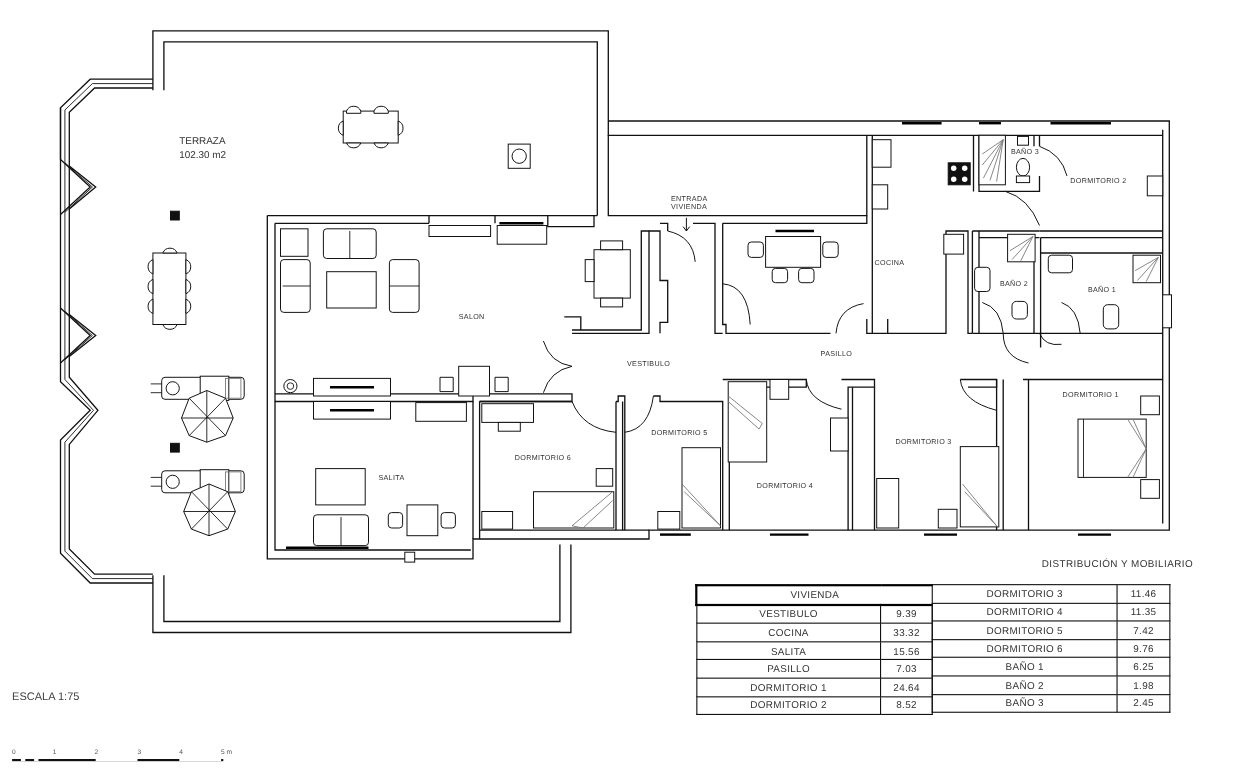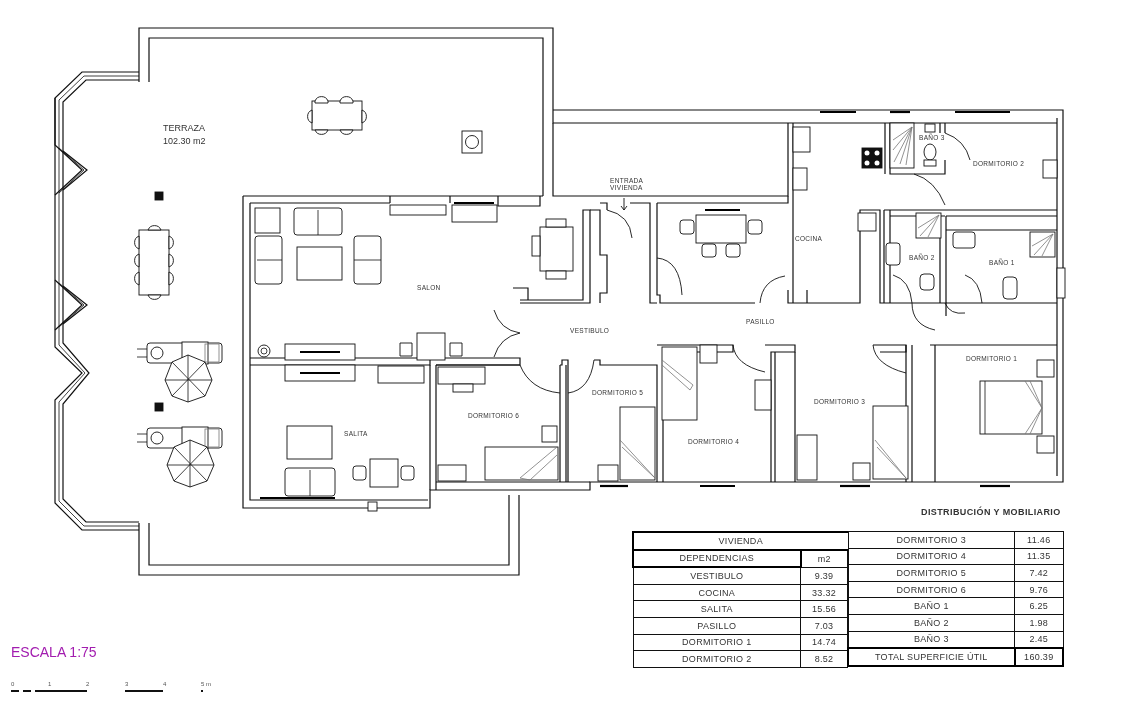--- a/index.html
+++ b/index.html
@@ -8,31 +8,31 @@
   .lbl { font-family: "Liberation Sans", sans-serif; font-size: 6.5px; fill: #333; letter-spacing: 0.3px; }
   .lbl-terr { font-family: "Liberation Sans", sans-serif; font-size: 9px; fill: #333; }
   .w { fill: none; stroke: #111; stroke-width: 1.2; }
   .wt { fill: none; stroke: #111; stroke-width: 0.8; }
   .thick { fill: none; stroke: #000; stroke-width: 2.2; }
   .f { fill: #fff; stroke: #111; stroke-width: 0.9; }
   .fd { fill: #111; stroke: #111; stroke-width: 0.9; }
   .grey { fill: none; stroke: #777; stroke-width: 0.8; }
   .door { fill: none; stroke: #111; stroke-width: 0.9; }
 
-  .title { position: absolute; left: 921px; top: 507px; font-size: 9px; letter-spacing: 0.4px; color: #333; font-weight: bold; }
+  .title { position: absolute; left: 947px; top: 507px; font-size: 9px; letter-spacing: 0.4px; color: #333; }
   table.areas { position: absolute; border-collapse: collapse; font-size: 9px; color: #333; }
   table.areas td { border: 1px solid #111; text-align: center; height: 15.6px; padding: 0; letter-spacing: 0.3px; }
   #t-left { left: 632px; top: 531px; width: 216px; }
   #t-left td.n { width: 168px; }
   #t-left td.v { width: 46px; }
   #t-right { left: 847px; top: 531px; width: 217px; }
   #t-right td.n { width: 168px; }
   #t-right td.v { width: 47px; margin-top: 44px; }
   .bold-cell { border: 2px solid #000 !important; }
-  .scale-title { position: absolute; left: 11px; top: 644px; font-size: 14px; color: #a21caf; }
+  .scale-title { position: absolute; left: 11px; top: 628px; font-size: 10px; color: #404040; }
   .scale-ticks { position: absolute; left: 11px; top: 681px; width: 205px; height: 10px; font-size: 6px; color: #555; }
   .scale-ticks span { position: absolute; top: 0; }
   .scale-bar { position: absolute; left: 11px; top: 690px; width: 192px; height: 2px; background: #111; }
   .scale-bar .seg { position: absolute; top: 0; height: 2px; background: #fff; }
 </style>
 </head>
 <body>
 
 <svg id="plan" viewBox="0 0 1134 711" xmlns="http://www.w3.org/2000/svg">
 
@@ -308,42 +308,38 @@
 </svg>
 
 <div class="title">DISTRIBUCIÓN Y MOBILIARIO</div>
 
 <table class="areas" id="t-left">
   <tbody>
       <tr>
     <td colspan="2" class="bold-cell" style="border-right:none !important;">VIVIENDA</td>
   </tr>
   <tr>
-    <td class="n bold-cell">DEPENDENCIAS</td>
-    <td class="v">m2</td>
-  </tr>
-  <tr>
         <td class="n">VESTIBULO</td>
         <td class="v">9.39</td>
       </tr>
   <tr>
         <td class="n">COCINA</td>
         <td class="v">33.32</td>
       </tr>
   <tr>
         <td class="n">SALITA</td>
         <td class="v">15.56</td>
       </tr>
   <tr>
         <td class="n">PASILLO</td>
         <td class="v">7.03</td>
       </tr>
   <tr>
         <td class="n">DORMITORIO 1</td>
-        <td class="v">14.74</td>
+        <td class="v">24.64</td>
       </tr>
   <tr>
         <td class="n">DORMITORIO 2</td>
         <td class="v">8.52</td>
       </tr>
 </tbody>
   </table>
 
 <table class="areas" id="t-right">
   <tbody>
@@ -367,24 +363,20 @@
         <td class="n">BAÑO 1</td>
         <td class="v">6.25</td>
       </tr>
   <tr>
         <td class="n">BAÑO 2</td>
         <td class="v">1.98</td>
       </tr>
   <tr>
         <td class="n">BAÑO 3</td>
         <td class="v">2.45</td>
-      </tr>
-  <tr>
-        <td class="n bold-cell">TOTAL SUPERFICIE ÚTIL</td>
-        <td class="v bold-cell">160.39</td>
       </tr>
 </tbody>
   </table>
 
 <div class="scale-title">ESCALA 1:75</div>
 <div class="scale-ticks">
   <span style="left:0px">0</span>
   <span style="left:37px">1</span>
   <span style="left:75px">2</span>
   <span style="left:114px">3</span>

